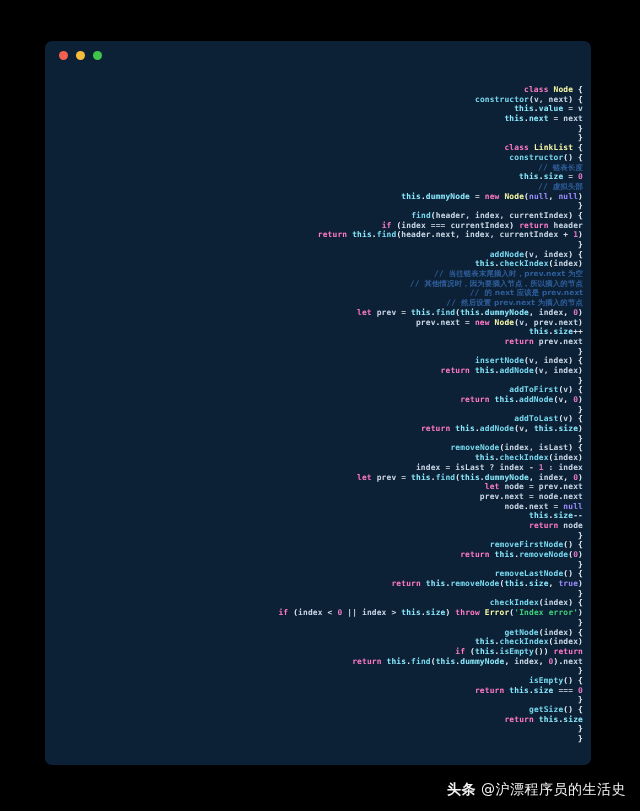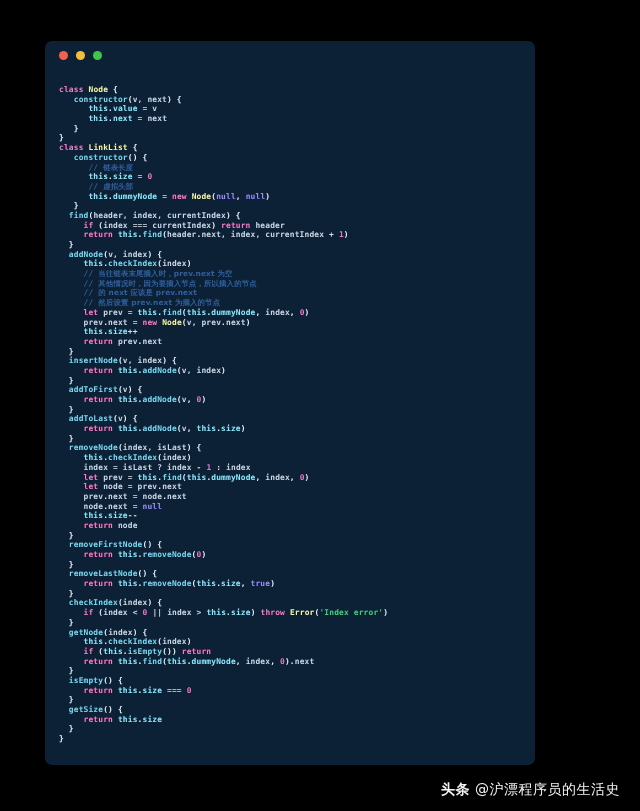--- a/index.html
+++ b/index.html
@@ -14,25 +14,26 @@
     position: relative;
     font-family: "Liberation Sans", sans-serif;
     overflow: hidden;
   }
 
   
   #code-window {
     position: absolute;
     left: 45px;
     top: 41px;
-    width: 490px;
+    width: 546px;
     height: 724px;
     background: #0d2136;
     border-radius: 7px;
     overflow: hidden;
+    text-align: right;
   }
 
   #titlebar {
     height: 28px;
     display: flex;
     align-items: center;
     padding-left: 14px;
     gap: 8px;
   }
   .dot {
@@ -71,21 +72,21 @@
   .num  { color: #e879c8; }   
   .lit  { color: #9b8cff; }   
   .str  { color: #3fd07a; }   
   .op   { color: #d7dde6; }   
   .cmt  { color: #2f5f9e; }   
   .cmt-cjk { color: #2f5f9e; font-family: "DejaVu Sans", sans-serif; font-size: 7.4px; }
 
   
   #watermark {
     position: absolute;
-    right: 20px;
+    right: 14px;
     bottom: 12px;
     display: flex;
     align-items: baseline;
     gap: 5px;
     color: #f2f2f2;
     font-family: "DejaVu Sans", sans-serif;
     font-size: 14px;
     font-weight: bold;
     letter-spacing: 0.5px;
     text-shadow: 0 0 2px rgba(0,0,0,0.9);

